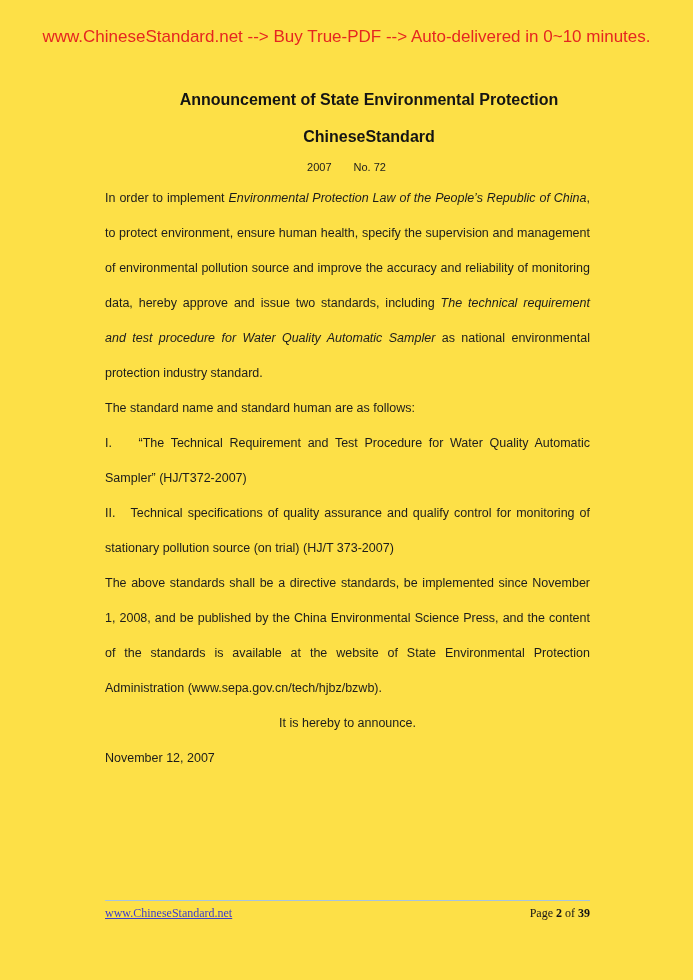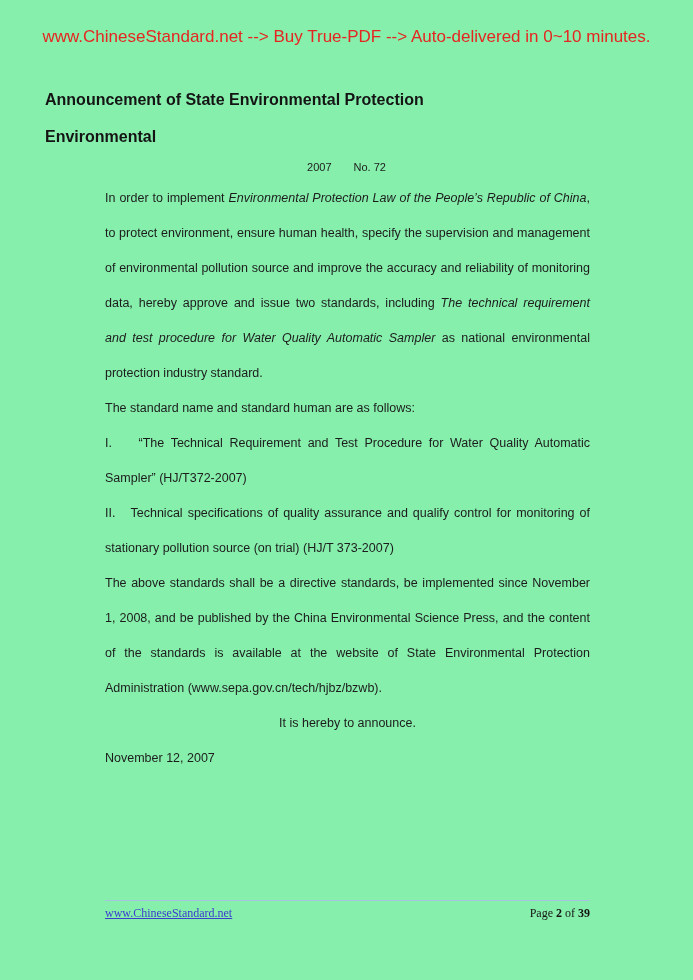--- a/index.html
+++ b/index.html
@@ -1,34 +1,35 @@
 <!DOCTYPE html>
 <html><head>
 <meta charset="utf-8">
 <style>
   html, body { margin: 0; padding: 0; background: #ffffff; }
   .page {
     position: relative;
     width: 693px;
     height: 980px;
-    background: #86efac;
+    background: #fde047;
     font-family: "Liberation Sans", sans-serif;
     overflow: hidden;
   }
   .banner {
     position: absolute;
     top: 27px; left: 0; right: 0;
     text-align: center;
     font-size: 17px;
     color: #e52620;
     cursor: pointer;
   }
   .title-line {
     position: absolute;
     left: 0; right: 0;
+    text-align: center;
     font-weight: bold;
     font-size: 16px;
     color: #141414;
     padding-left: 45px;
   }
   .title-line.l1 { top: 91px; }
   .title-line.l2 { top: 128px; }
   .meta {
     position: absolute;
     top: 161px; left: 0; right: 0;
@@ -77,21 +78,21 @@
 </style>
 </head>
 <body>
 
 <div class="page">
 
   <div class="banner">www.ChineseStandard.net --&gt; Buy True-PDF --&gt; Auto-delivered in 0~10 minutes.</div>
 
   <div class="title-line l1">Announcement of State Environmental Protection</div>
 
-  <div class="title-line l2">Environmental</div>
+  <div class="title-line l2">ChineseStandard</div>
 
   <div class="meta">
     <span>2007</span><span class="meta-gap"></span><span>No. 72</span>
   </div>
 
   <div class="doc-body">
       <p class="para justify"><span>In order to implement </span><span class="italic">Environmental Protection Law of the People’s Republic of China</span><span>, to protect environment, ensure human health, specify the supervision and management of environmental pollution source and improve the accuracy and reliability of monitoring data, hereby approve and issue two standards, including </span><span class="italic">The technical requirement and test procedure for Water Quality Automatic Sampler</span><span> as national environmental protection industry standard.</span></p>
       <p class="para justify"><span>The standard name and standard human are as follows:</span></p>
       <p class="para justify"><span>I.&nbsp;&nbsp;&nbsp;&nbsp;“The Technical Requirement and Test Procedure for Water Quality Automatic Sampler” (HJ/T372-2007)</span></p>
       <p class="para justify"><span>II.&nbsp;&nbsp;&nbsp;Technical specifications of quality assurance and qualify control for monitoring of stationary pollution source (on trial) (HJ/T 373-2007)</span></p>

